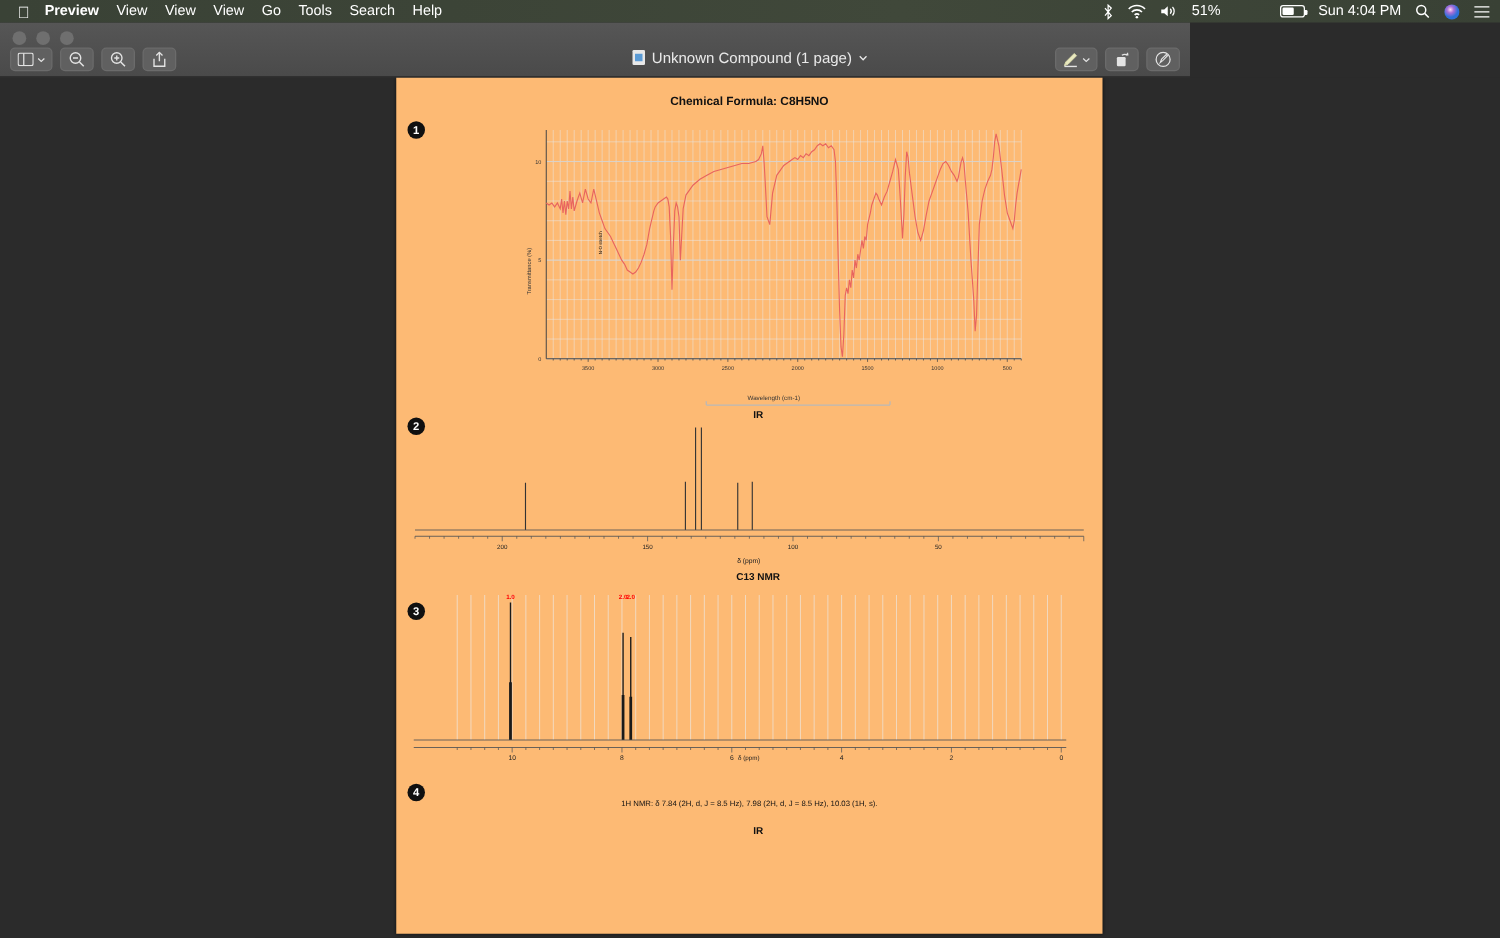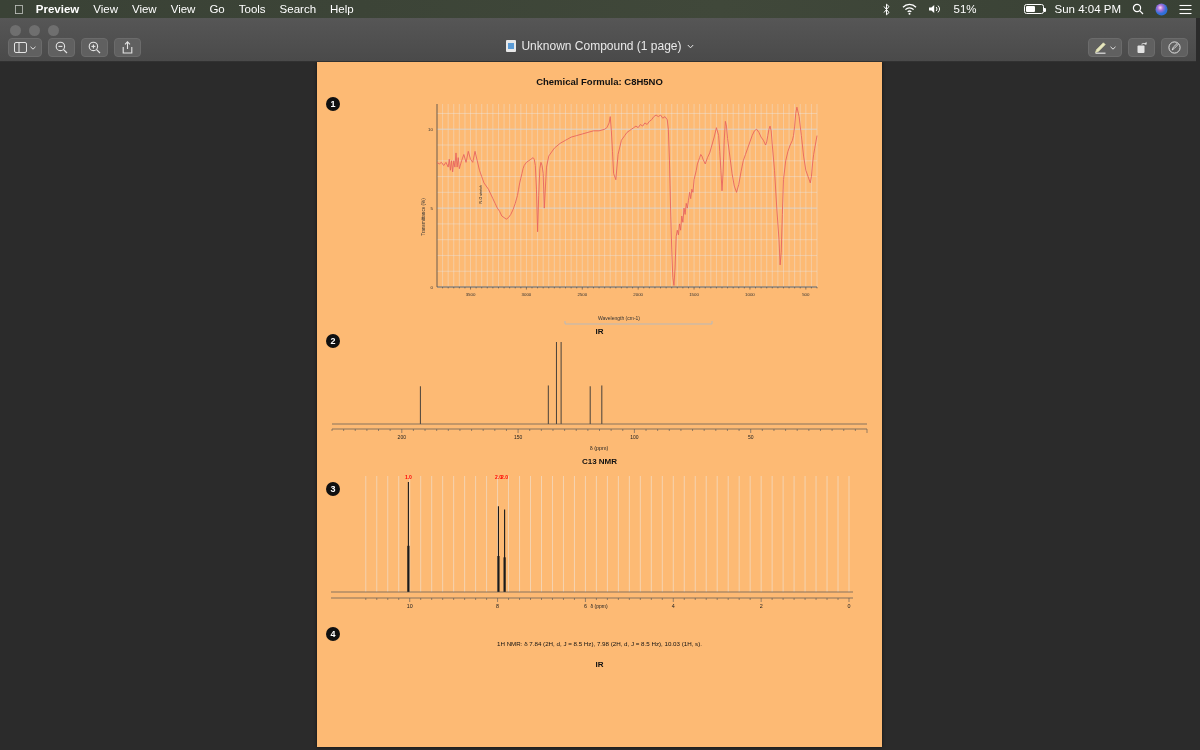--- a/index.html
+++ b/index.html
@@ -27,21 +27,21 @@
     position: relative; display: inline-block; margin-left: 3px;
   }
   .battery-box::after {
     content: ""; position: absolute; right: -3px; top: 3px;
     width: 2px; height: 4px; background: #fff; border-radius: 0 1px 1px 0;
   }
   .battery-fill { position: absolute; left: 1px; top: 1px; bottom: 1px; width: 9px; background: #fff; border-radius: 1px; }
 
   
   .toolbar {
-    position: absolute; top: 18px; left: 0; width: 1196px; height: 44px;
+    position: absolute; top: 18px; left: 0; width: 952px; height: 44px;
     background: linear-gradient(to bottom,#565656,#4a4a4a);
     border-bottom: 1px solid #313131; z-index: 30; padding-left: 8px;
   }
   .traffic { position: absolute; top: 7px; left: 10px; display: flex; gap: 8px; }
   .traffic span { width: 11px; height: 11px; border-radius: 50%; background: #6f6f6f; display: block; }
   .tb-left { position: absolute; left: 8px; top: 20px; display: flex; gap: 6px; align-items: center; }
   .tb-right { position: absolute; right: 8px; top: 20px; display: flex; gap: 6px; align-items: center; }
   .tb-btn {
     height: 19px; min-width: 27px; padding: 0 5px; border-radius: 4px;
     background: #606060; border: 1px solid #6b6b6b;
@@ -83,21 +83,21 @@
     display: flex; align-items: center; justify-content: center; z-index: 5;
   }
 
   .formula-title {
     position: absolute; top: 14px; left: 0; width: 565px; text-align: center;
     font-size: 9.5px; font-weight: bold; color: #111;
   }
 
   .panel { position: absolute; left: 0; width: 565px; }
   .panel-label {
-    width: 100%; text-align: center; font-size: 8px; font-weight: bold; color: #111;
+    width: 100%; text-align: center; font-size: 8px; font-weight: bold; color: #111; margin-left: 7px;
   }
   .caption {
     position: absolute; width: 565px; text-align: center;
     font-size: 6.2px; color: #111;
   }
   svg { display: block; }
   .under-rule { stroke: #b9b9b9; stroke-width: 1; }
 </style>
 </head>
 <body>

